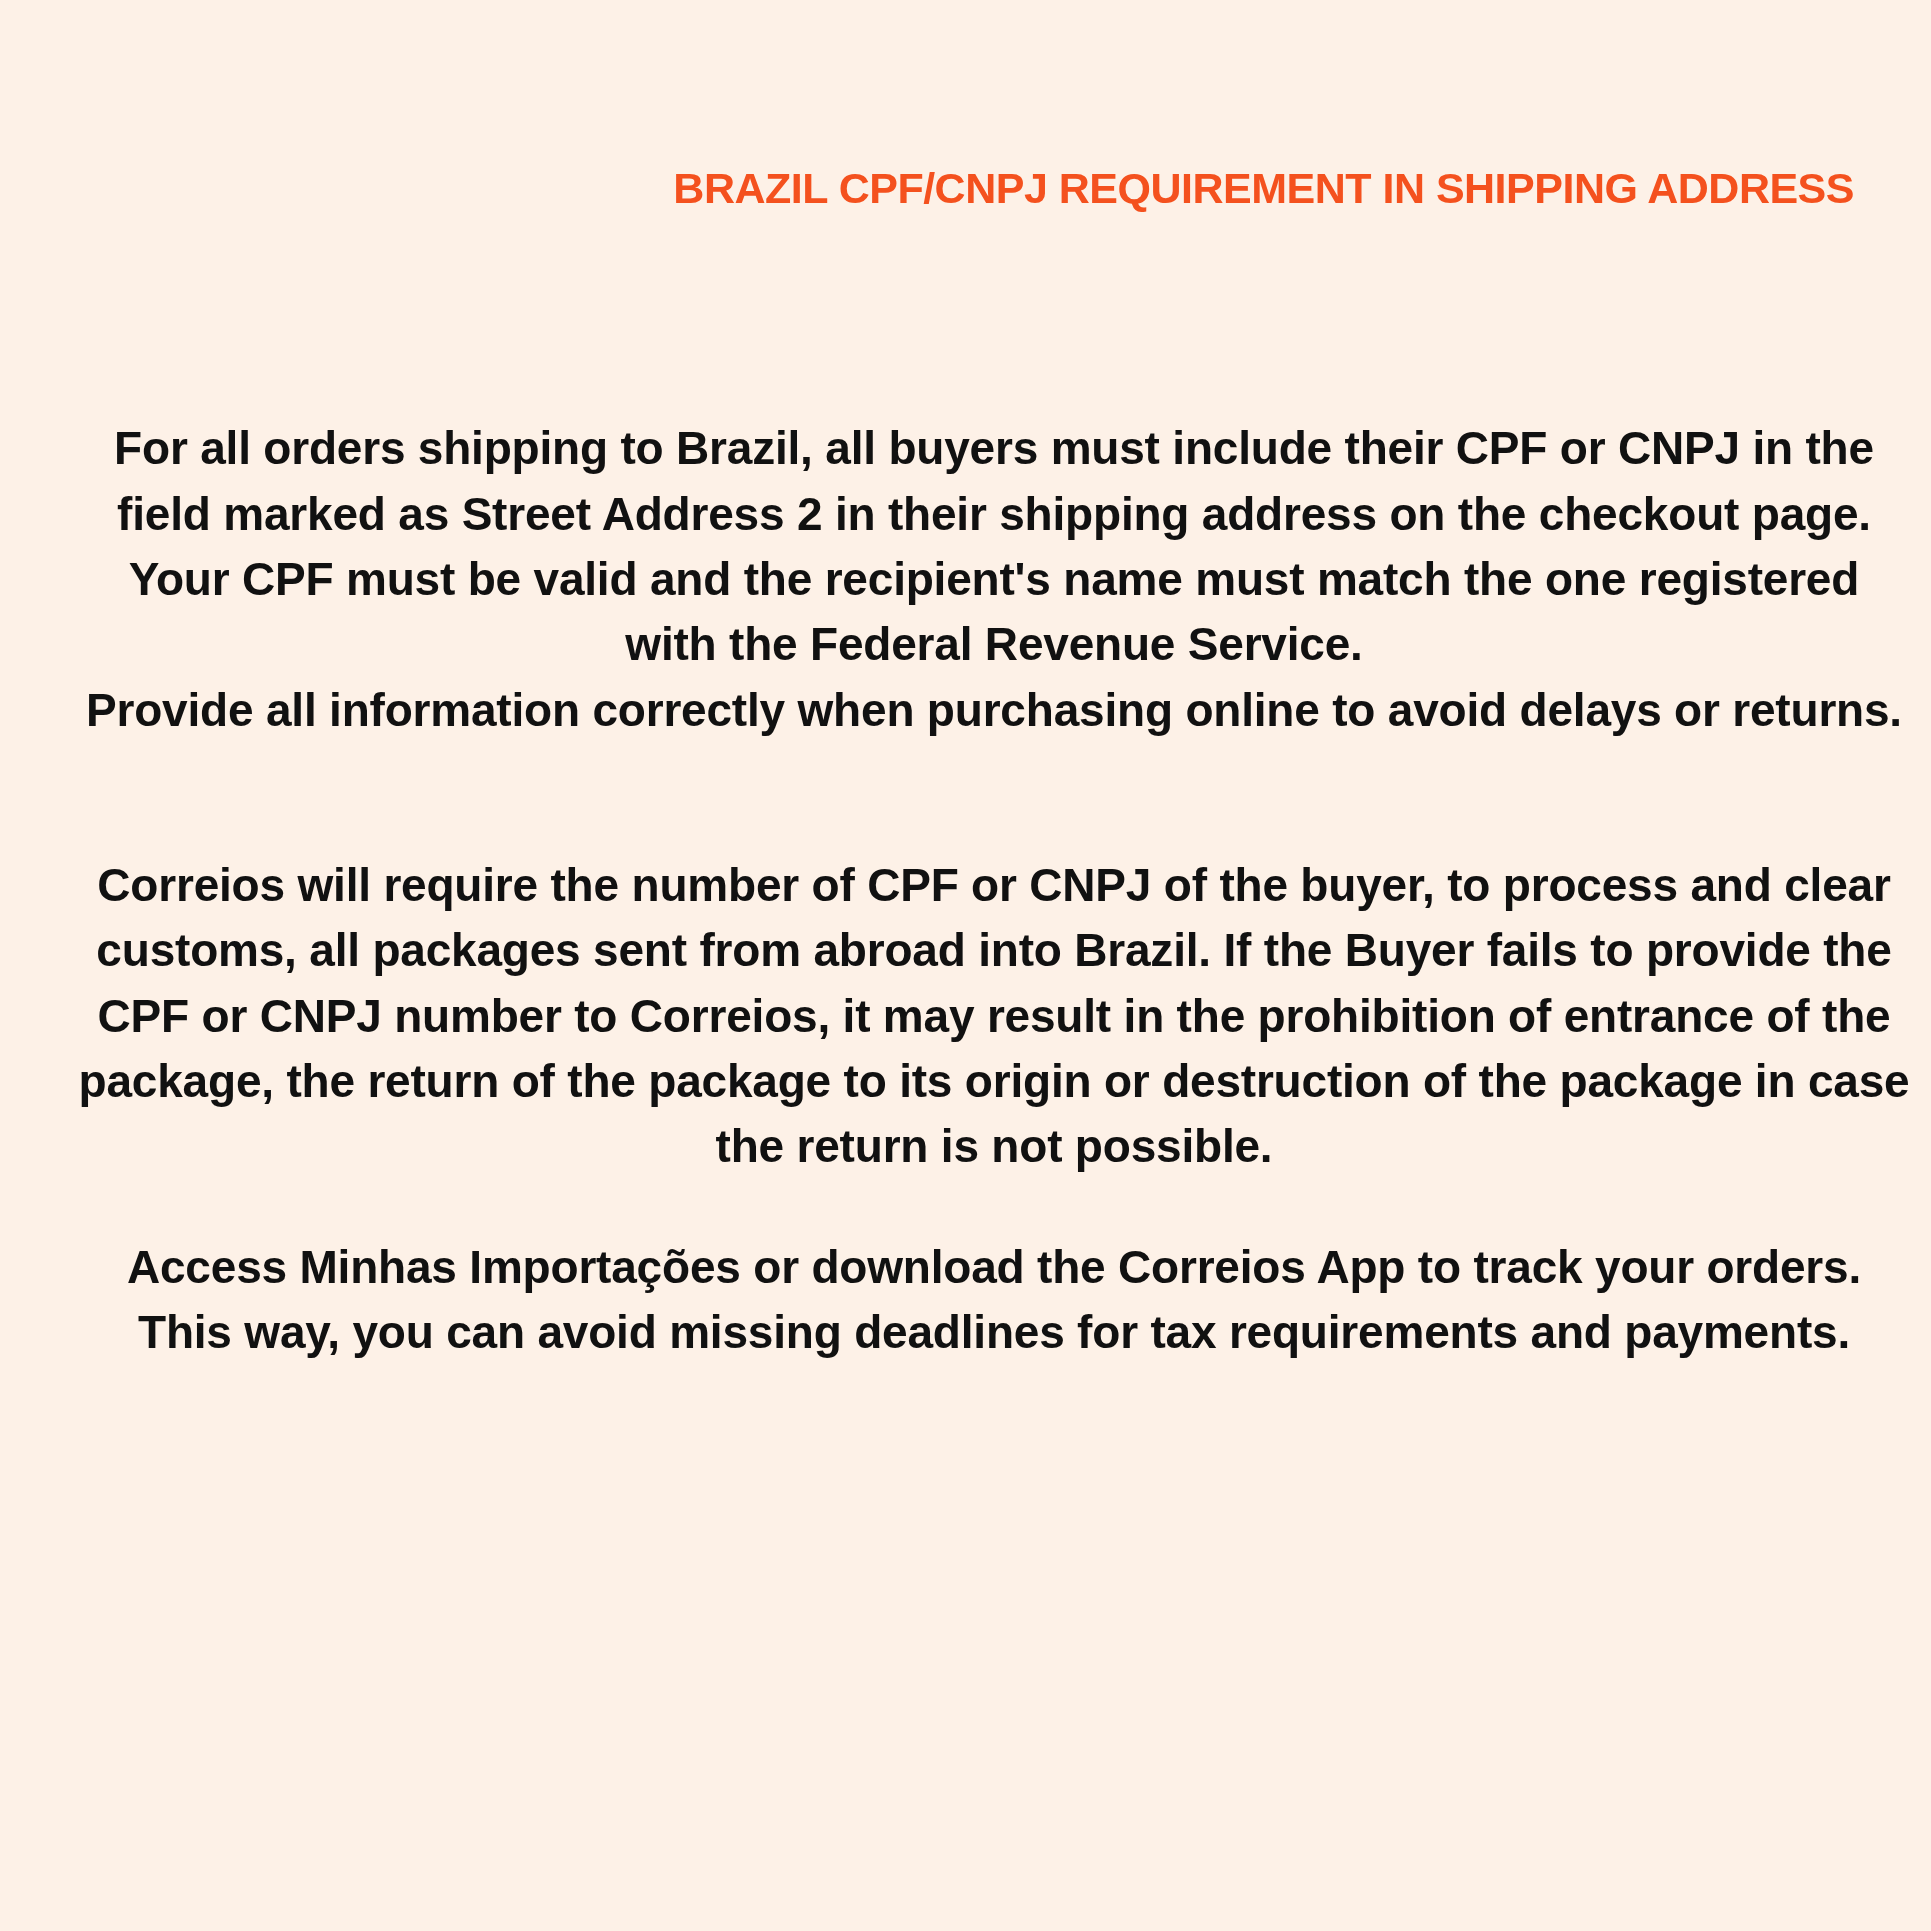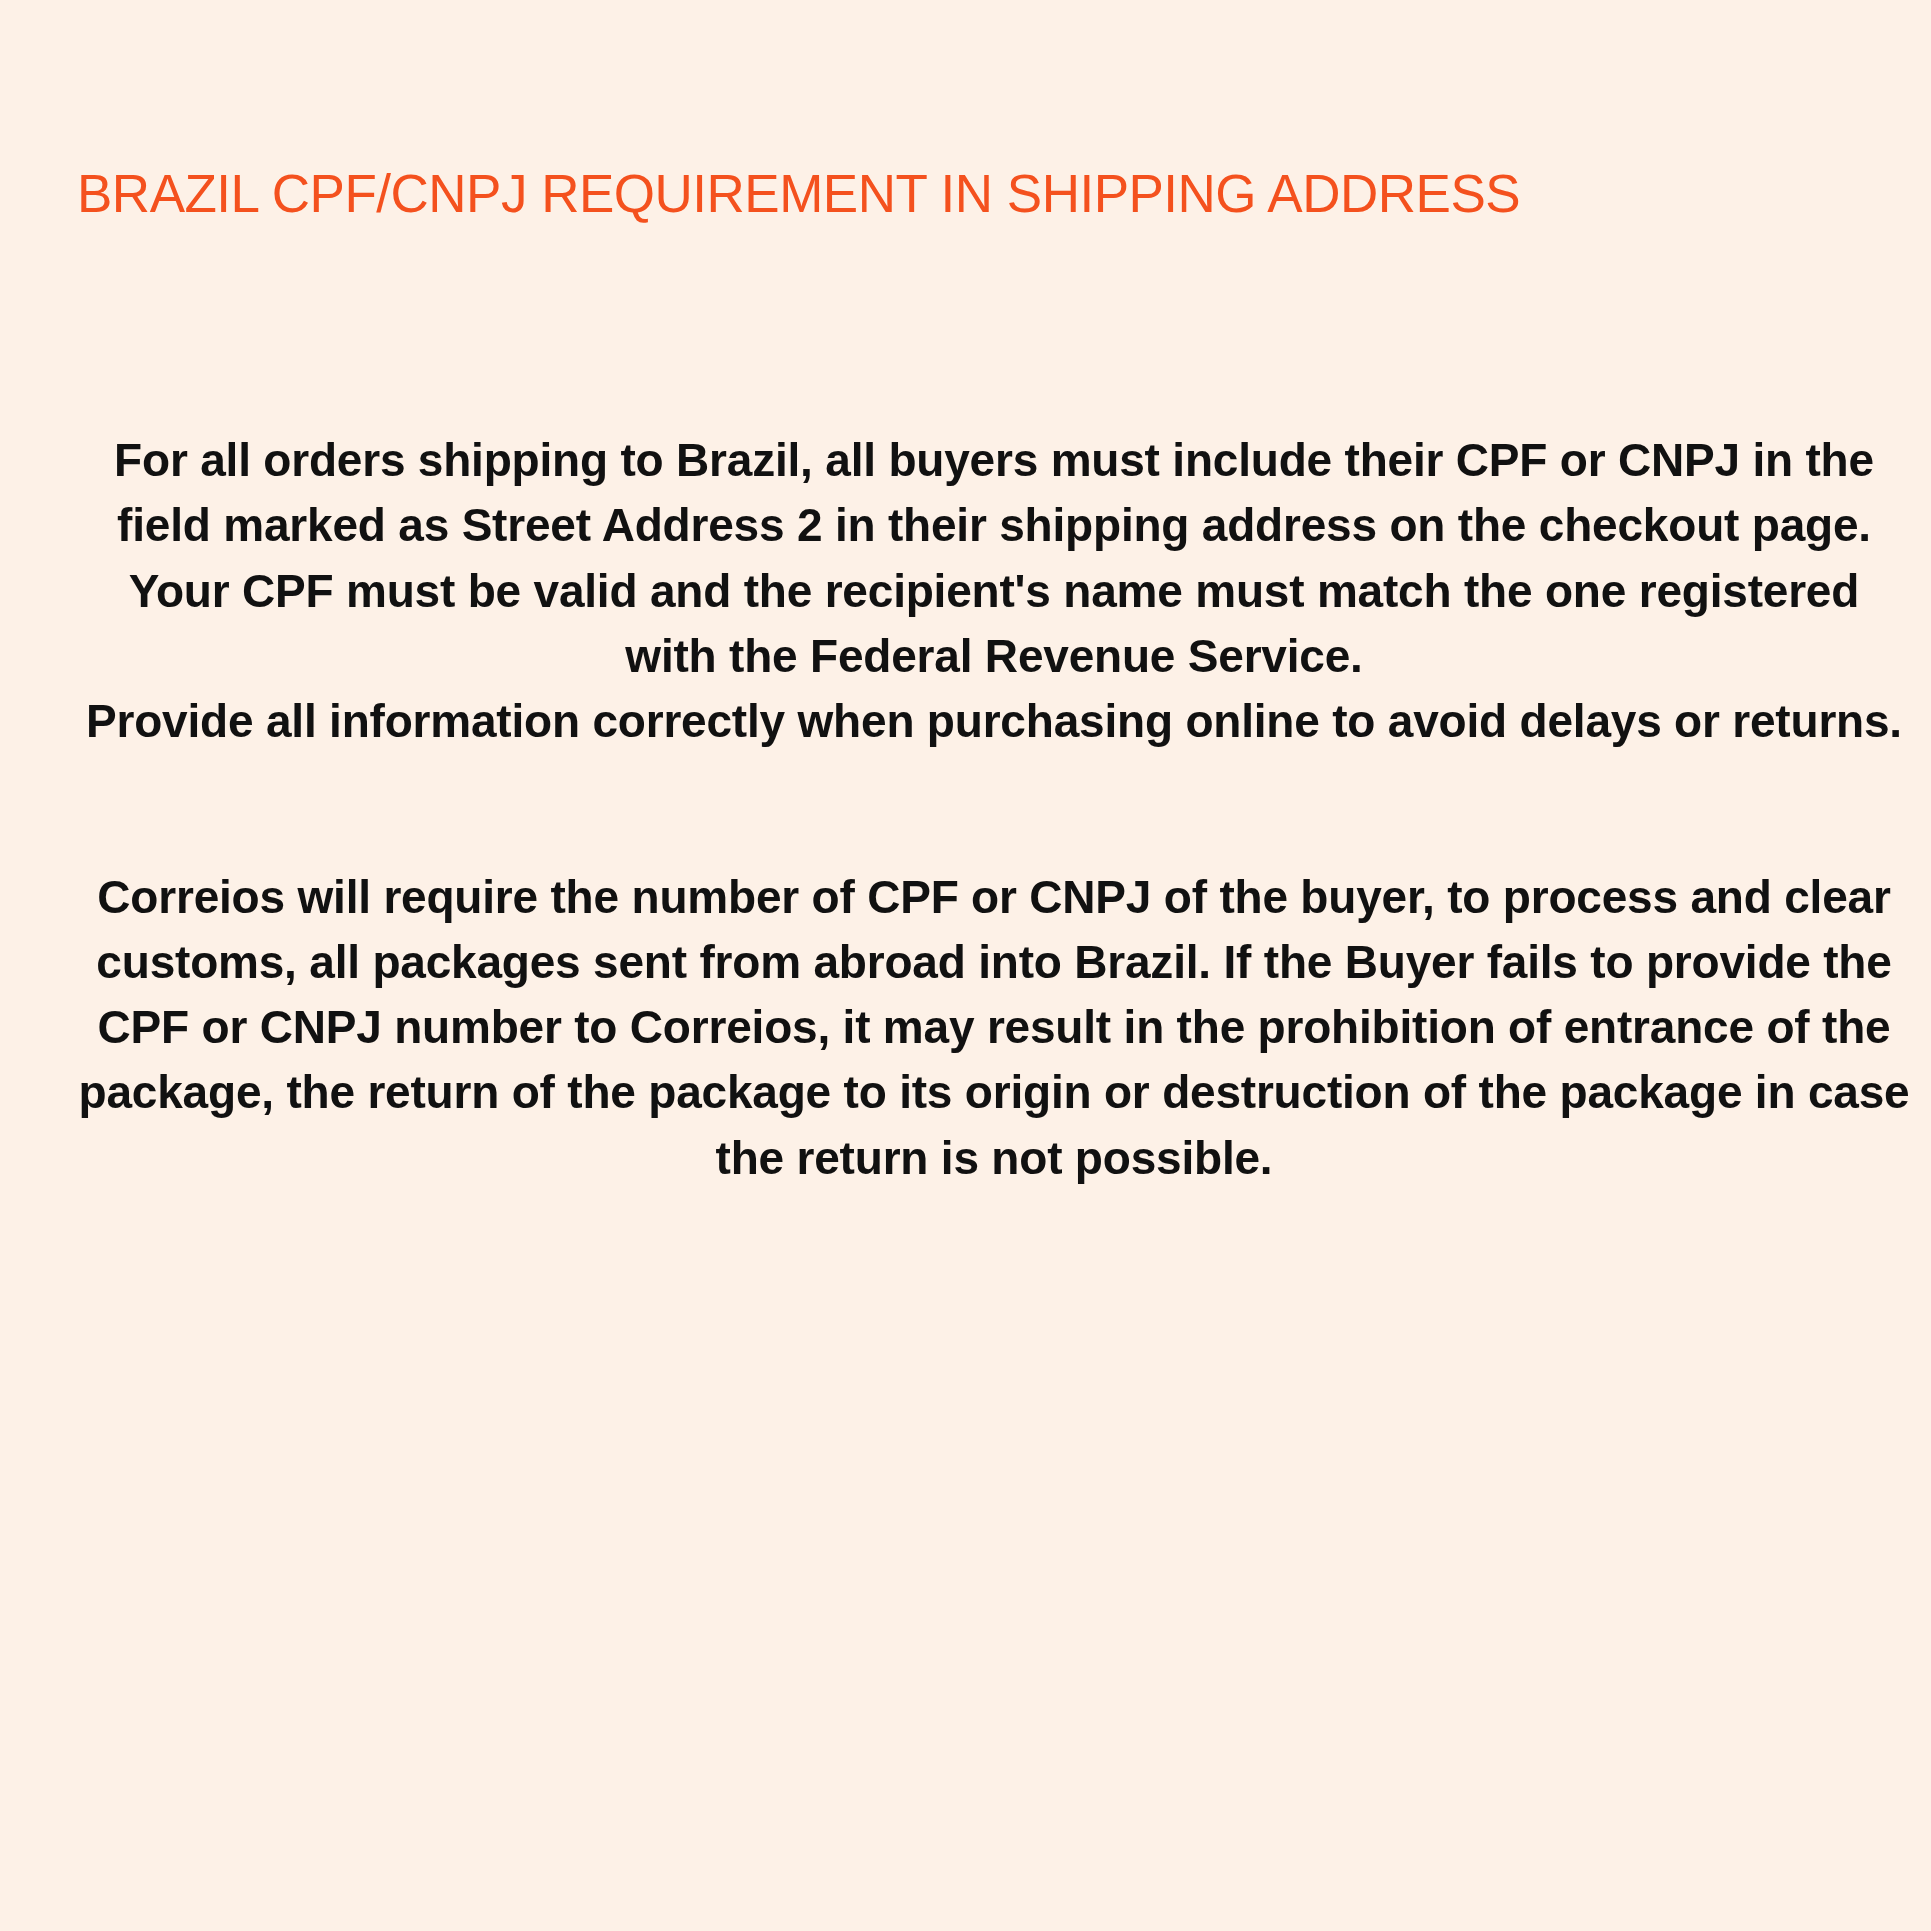--- a/index.html
+++ b/index.html
@@ -18,25 +18,25 @@
     width: 1931px;
     height: 1931px;
     background: #FDF1E7;
     padding: 164px 77px 58px 77px;
     display: flex;
     flex-direction: column;
     align-items: center;
   }
   .doc-title {
     color: #F4511E;
-    font-weight: normal;
-    font-size: 53px;
+    font-weight: bold;
+    font-size: 43px;
     line-height: 1.15;
     letter-spacing: -0.5px;
-    text-align: left;
+    text-align: right;
     margin: 0 0 0 0;
     width: 100%;
   }
   .body-block {
     width: 1834px;
     margin: 0 auto;
     text-align: center;
     color: #111111;
     font-weight: bold;
     font-size: 46px;
@@ -71,16 +71,17 @@
 
     <div class="gap"></div>
 
 
     <div class="gap"></div>
 
     <p class="para">Correios will require the number of CPF or CNPJ of the buyer, to process and clear customs, all packages sent from abroad into Brazil. If the Buyer fails to provide the CPF or CNPJ number to Correios, it may result in the prohibition of entrance of the package, the return of the package to its origin or destruction of the package in case the return is not possible.</p>
 
     <div class="gap"></div>
 
+    <p class="para">Access Minhas Importações or download the Correios App to track your orders. This way, you can avoid missing deadlines for tax requirements and payments.</p>
 
   </div>
 </div>
 
 
 </body></html>

